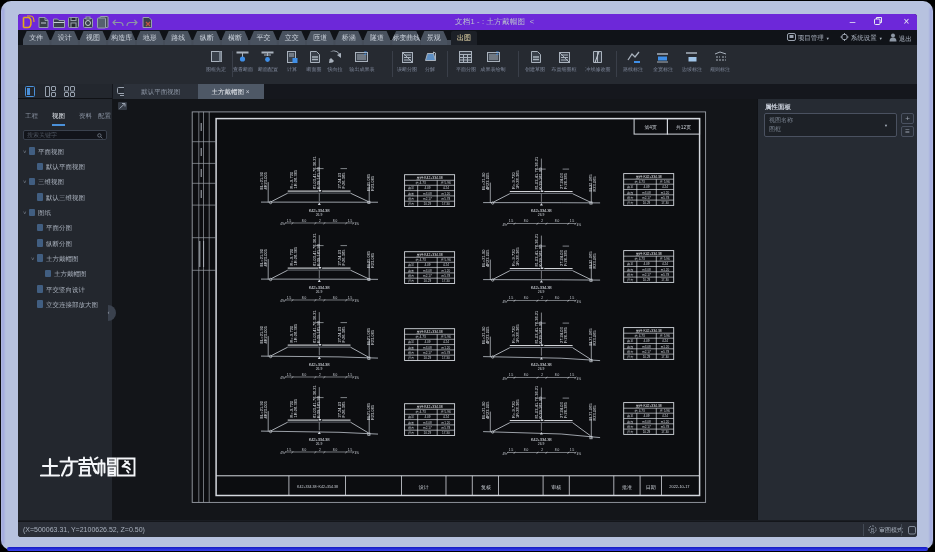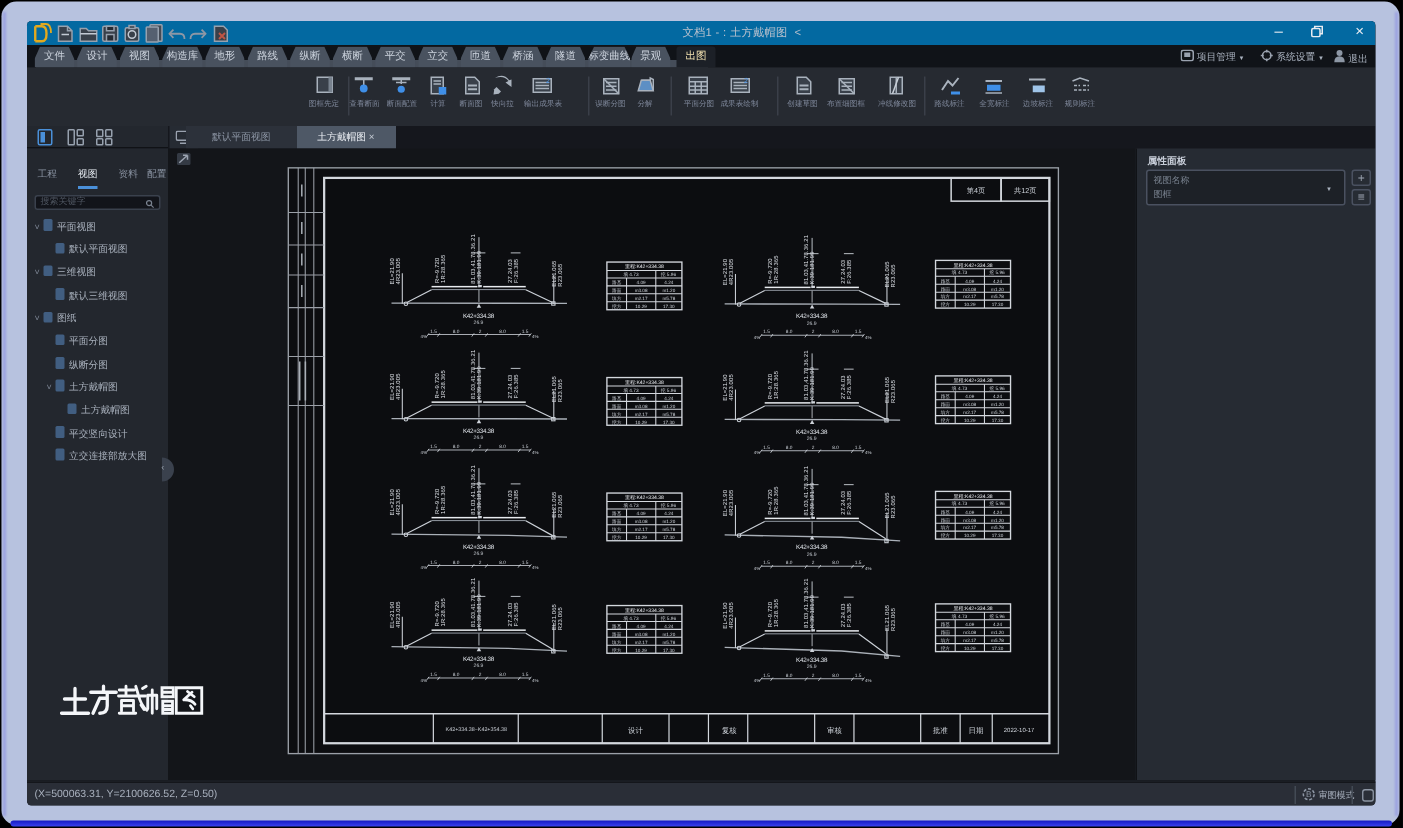--- a/index.html
+++ b/index.html
@@ -11,21 +11,21 @@
   .glowbot { position:absolute; left:7px; right:7px; bottom:1.5px; height:3.4px;
     background:linear-gradient(#141ac2,#3a43ee); filter:blur(0.5px); border-radius:2px; }
   .glowleft { position:absolute; left:1.5px; top:8px; bottom:8px; width:2px;
     background:#9aa0e0; filter:blur(0.8px); }
   .glowright { position:absolute; right:3px; top:8px; bottom:8px; width:2px;
     background:#9aa0e0; filter:blur(0.8px); }
   .win { position:absolute; left:18px; top:13.5px; width:899px; height:523.5px;
     background:#191c22; border-radius:3px; overflow:hidden; }
 
   
-  .titlebar { position:absolute; left:0; top:0; width:100%; height:16px; background:#0369a1; }
+  .titlebar { position:absolute; left:0; top:0; width:100%; height:16px; background:#6d28d9; }
   .titlebar .ticons { position:absolute; left:2px; top:1px; }
   .wtitle { position:absolute; left:437px; top:3.5px; font-size:7.5px; color:#b9c1cd; letter-spacing:0.2px;}
   .winbtn { position:absolute; top:3px; width:13px; height:11px; color:#e8ecf2; font-size:10px;
     text-align:center; line-height:10px;}
 
   
   .menurow { position:absolute; left:0; top:16px; width:100%; height:15.5px; background:#101318; }
   .mtab { position:absolute; top:1.5px; height:14px; background:#49525f;
     color:#ccd3dd; font-size:7px; text-align:center; line-height:13px;
     clip-path:polygon(14% 0, 86% 0, 100% 60%, 100% 100%, 0 100%, 0 60%); }

